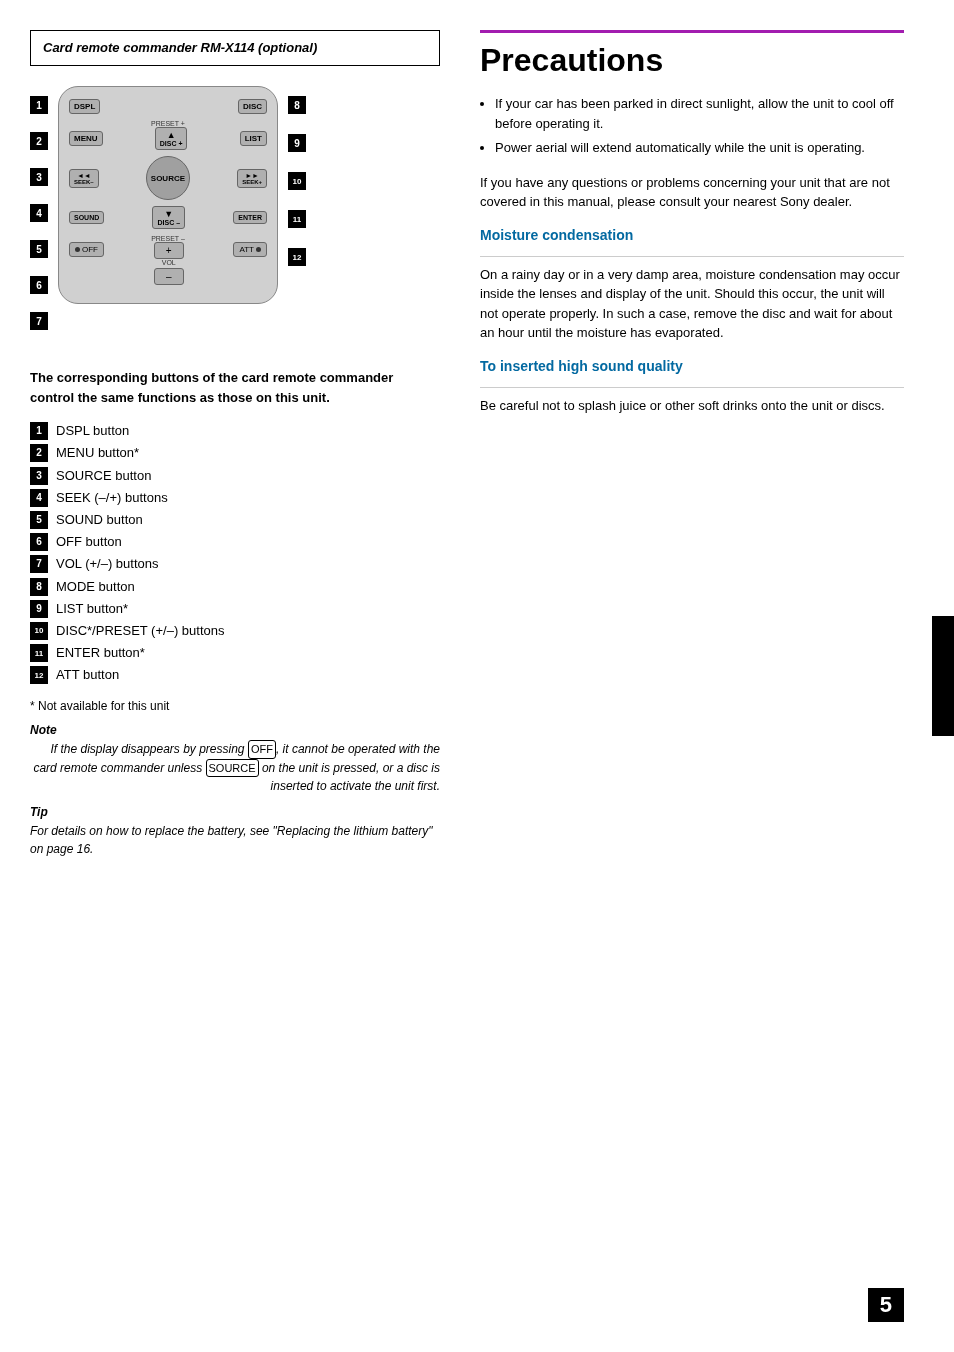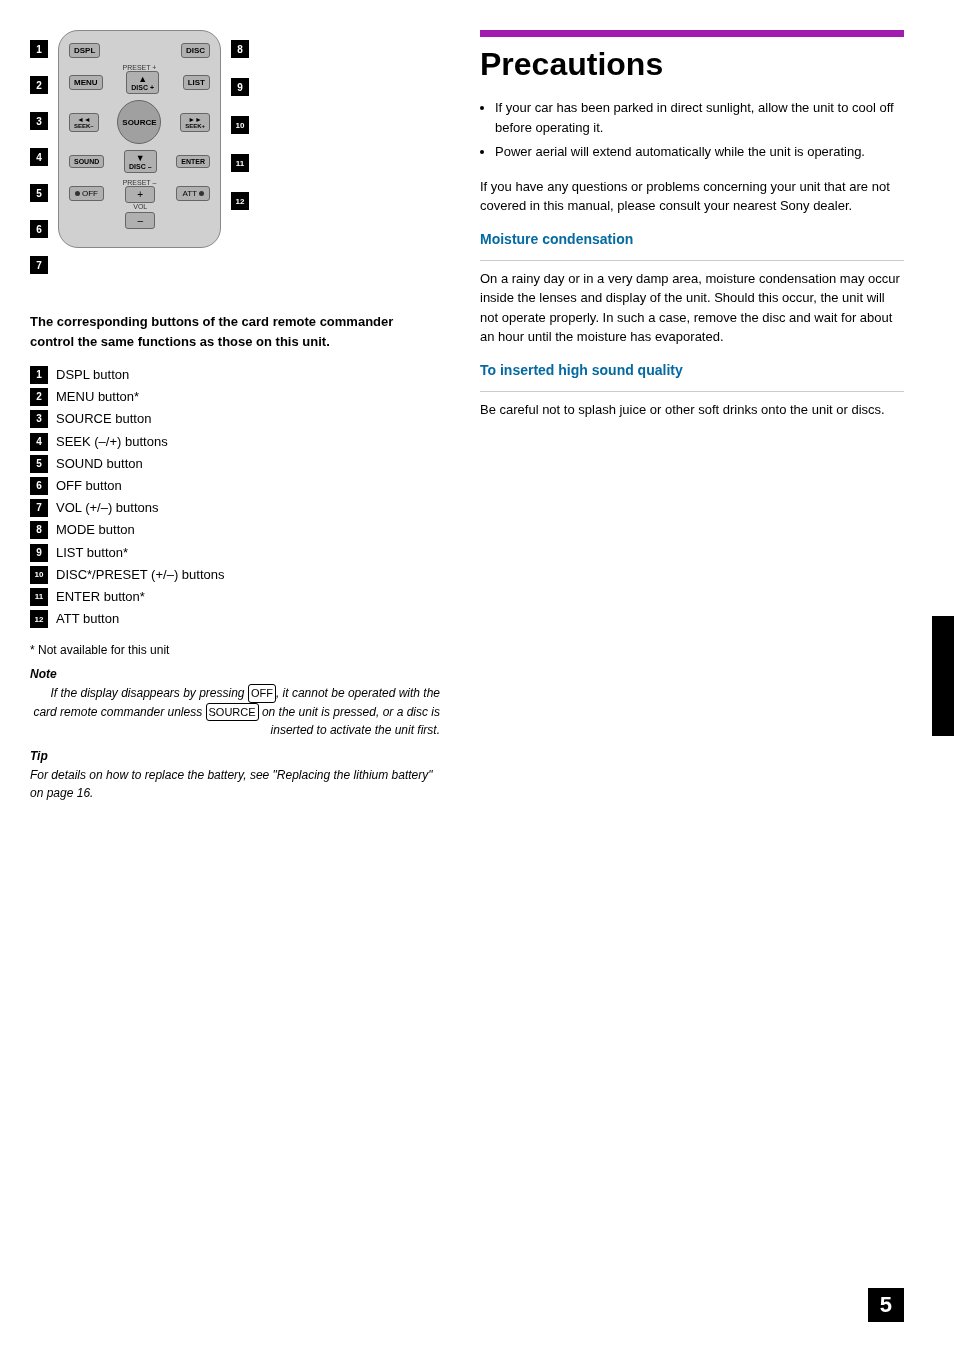--- a/index.html
+++ b/index.html
@@ -70,21 +70,21 @@
       margin-bottom: 18px;
       flex-shrink: 0;
     }
 
     .num-badge.right-num {
       margin-bottom: 20px;
     }
 
     
     .remote-body {
-      width: 163px;
+      width: 220px;
       background: #d0d0d0;
       border-radius: 20px;
       padding: 12px 10px;
       position: relative;
       border: 1.5px solid #888;
     }
 
     .remote-row {
       display: flex;
       justify-content: space-between;
@@ -229,21 +229,21 @@
       border-radius: 3px;
       font-style: normal;
       padding: 0 2px;
       font-size: 11px;
     }
 
     
     .precautions-title {
       font-size: 32px;
       font-weight: bold;
-      border-top: 7px solid #a21caf;
+      border-top: 3px solid #a21caf;
       padding-top: 8px;
       margin-bottom: 15px;
       line-height: 1.2;
     }
 
     .bullet-list {
       margin-bottom: 15px;
       padding-left: 15px;
     }
 
@@ -299,20 +299,23 @@
       position: relative;
       flex: 1;
       padding: 30px 50px 30px 20px;
     }
   </style>
 </head>
 <body>
 
 <div class="left-column">
 
+  <div class="card-title-box">
+    <p>Card remote commander RM-X114 (optional)</p>
+  </div>
 
   
   <div class="remote-diagram">
 
     <div class="left-numbers">
       <div class="num-badge">1</div>
       <div class="num-badge">2</div>
       <div class="num-badge">3</div>
       <div class="num-badge">4</div>
       <div class="num-badge">5</div>

